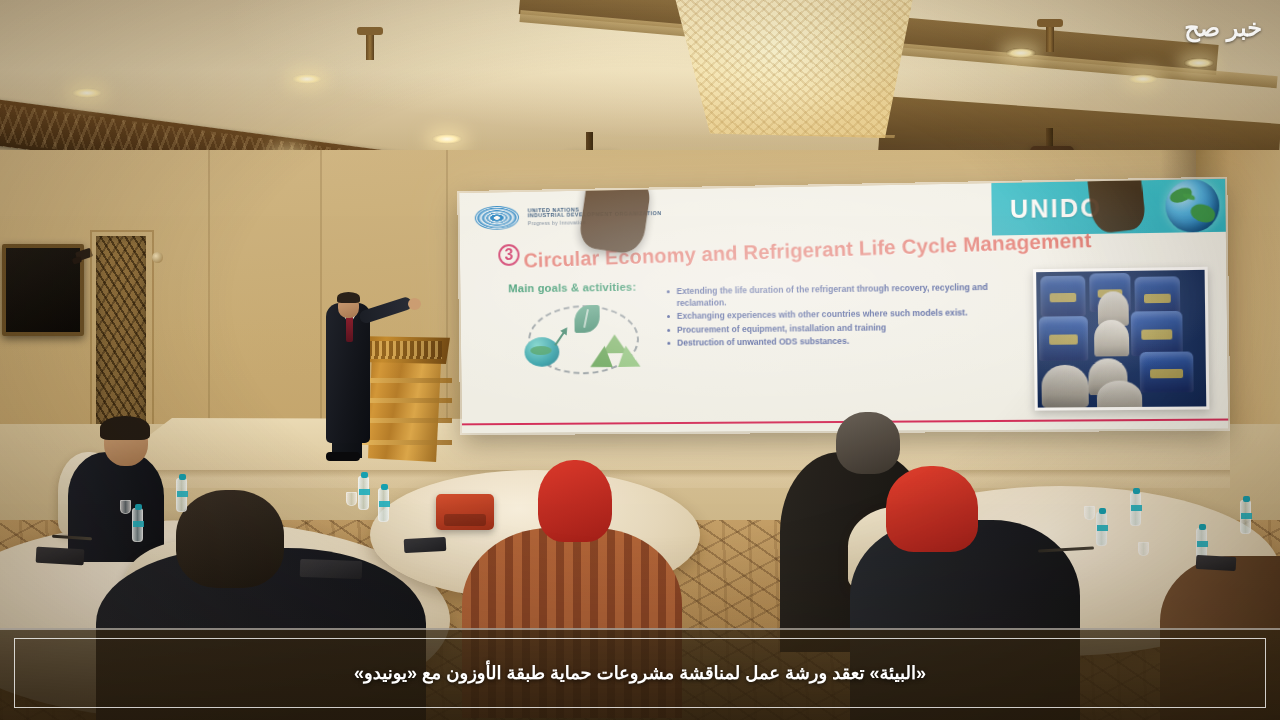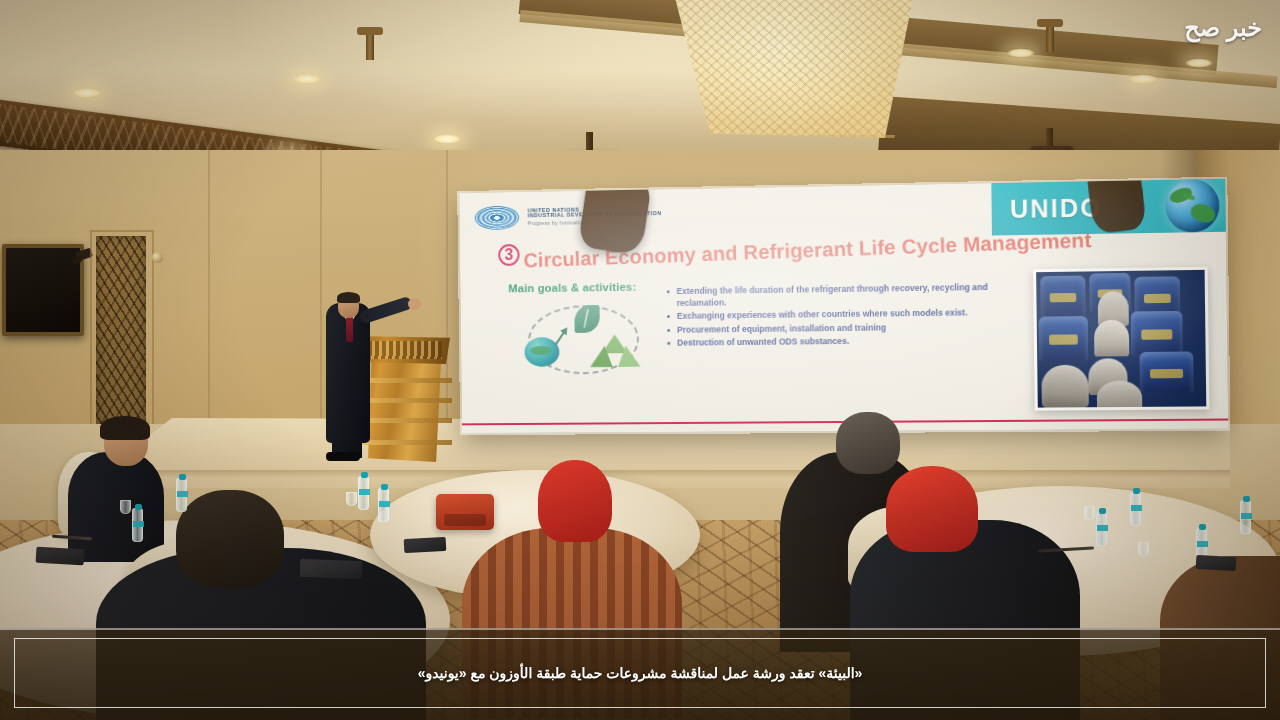--- a/index.html
+++ b/index.html
@@ -447,21 +447,21 @@
   .caption-bar {
     position:absolute; left:0; bottom:0; width:1280px; height:92px;
     background:linear-gradient(180deg, rgba(52,38,18,.72), rgba(38,27,12,.86));
   }
   .caption-inner {
     position:absolute; left:14px; top:10px; right:14px; bottom:12px;
     border:1.5px solid rgba(255,255,255,.78);
     display:flex; align-items:center; justify-content:center;
   }
   .caption-text {
-    direction:rtl; color:#ffffff; font-size:14px; font-weight:600;
+    direction:rtl; color:#ffffff; font-size:18px; font-weight:600;
     letter-spacing:.2px; text-shadow:0 1px 4px rgba(0,0,0,.7);
     padding:0 14px; text-align:center;
   }
   .caption-topline { position:absolute; left:0; top:0; width:1280px; height:2px; background:rgba(255,255,255,.45); }
 </style>
 </head>
 <body>
 
 <div id="stage">
 

